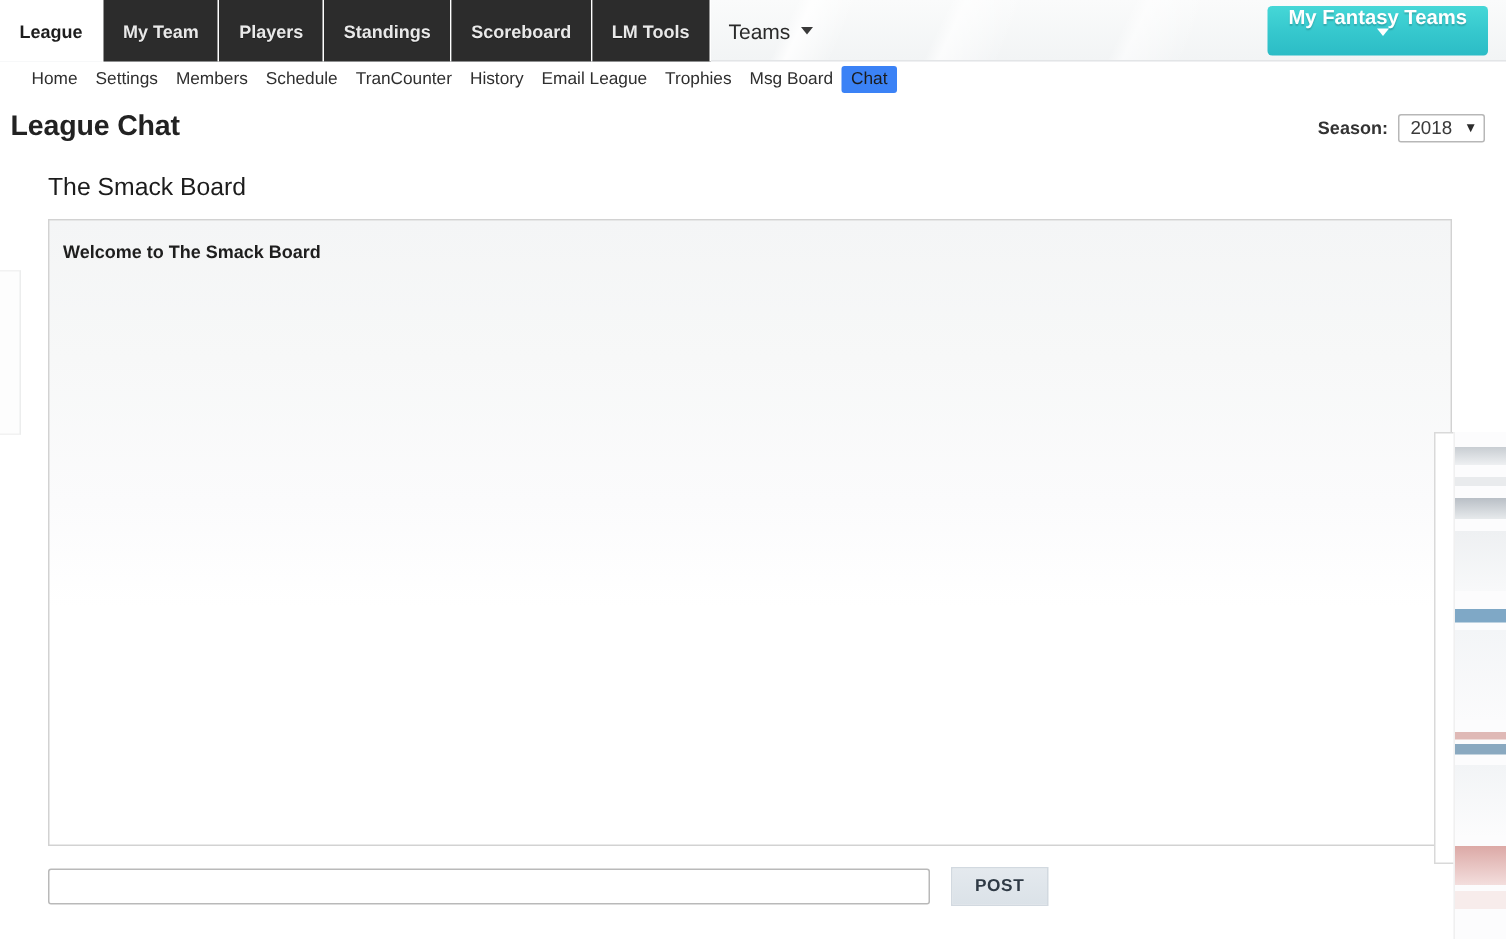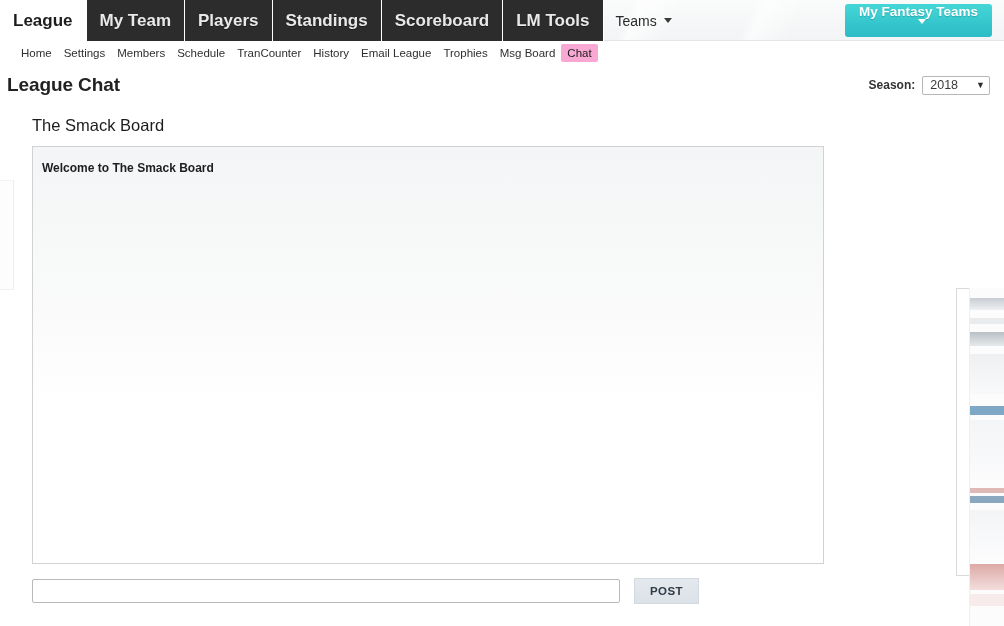--- a/index.html
+++ b/index.html
@@ -32,21 +32,21 @@
   }
   .nav-tabs {
     display: flex;
     align-items: stretch;
     height: 41px;
   }
   .tab {
     display: flex;
     align-items: center;
     padding: 4px 13px;
-    font-size: 17px;
+    font-size: 12px;
     font-weight: bold;
     color: #e9e9e9;
     background: #2c2c2c;
     border-right: 1px solid #ffffff;
     height: 41px;
     box-sizing: border-box;
     cursor: pointer;
     white-space: nowrap;
     text-shadow: 0 1px 0 rgba(0,0,0,0.4);
   }
@@ -109,21 +109,21 @@
   }
   .subnav-item {
     font-size: 11.5px;
     color: #2f2f2f;
     padding: 2px 6px;
     cursor: pointer;
     white-space: nowrap;
     line-height: 14px;
   }
   .subnav-item.active {
-    background: #f9a8d4;
+    background: #3b82f6;
     color: #1b1b1b;
     border-radius: 2px;
     font-weight: normal;
   }
 
   
   .title-row {
     display: flex;
     align-items: center;
     padding: 8px 14px 0 7px;
@@ -150,21 +150,21 @@
   .season-select {
     font-family: "Liberation Sans", sans-serif;
     font-size: 12.5px;
     color: #3a3a3a;
     border: 1px solid #b7b7b7;
     background: #ffffff;
     border-radius: 2px;
     padding: 1px 4px 1px 7px;
     display: flex;
     align-items: center;
-    gap: 18px;
+    gap: 8px;
     cursor: pointer;
     height: 19px;
     box-sizing: border-box;
     justify-content: space-between;
   }
   .season-select .arr {
     font-size: 9px;
     color: #2c2c2c;
     line-height: 1;
   }
@@ -174,21 +174,21 @@
     position: relative;
     padding: 0 0 0 17px;
   }
   .board-heading {
     font-size: 16.5px;
     font-weight: normal;
     color: #1c1c1c;
     margin: 18px 0 11px 15px;
   }
   .chat-panel {
-    width: 792px;
+    width: 936px;
     height: 418px;
     box-sizing: border-box;
     margin-left: 15px;
     border: 1px solid #d2d2d2;
     background: linear-gradient(180deg, #f4f5f6 0%, #f7f8f8 22%, #fbfbfc 45%, #ffffff 62%, #ffffff 100%);
     padding: 14px 0 0 9px;
     overflow: hidden;
   }
   .chat-welcome {
     font-size: 12px;

